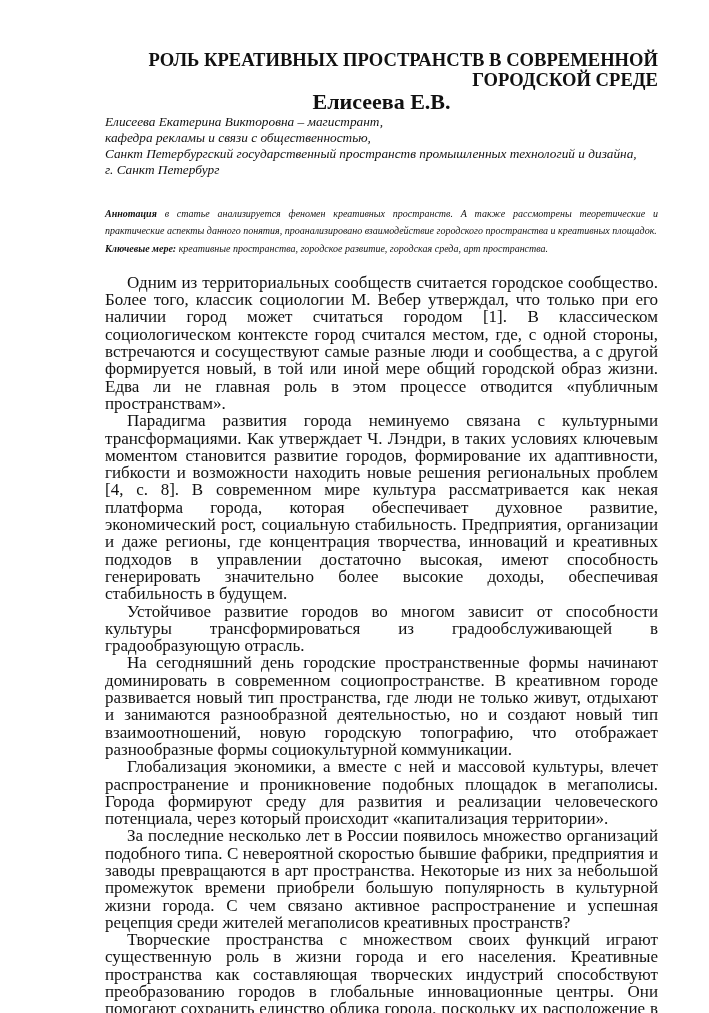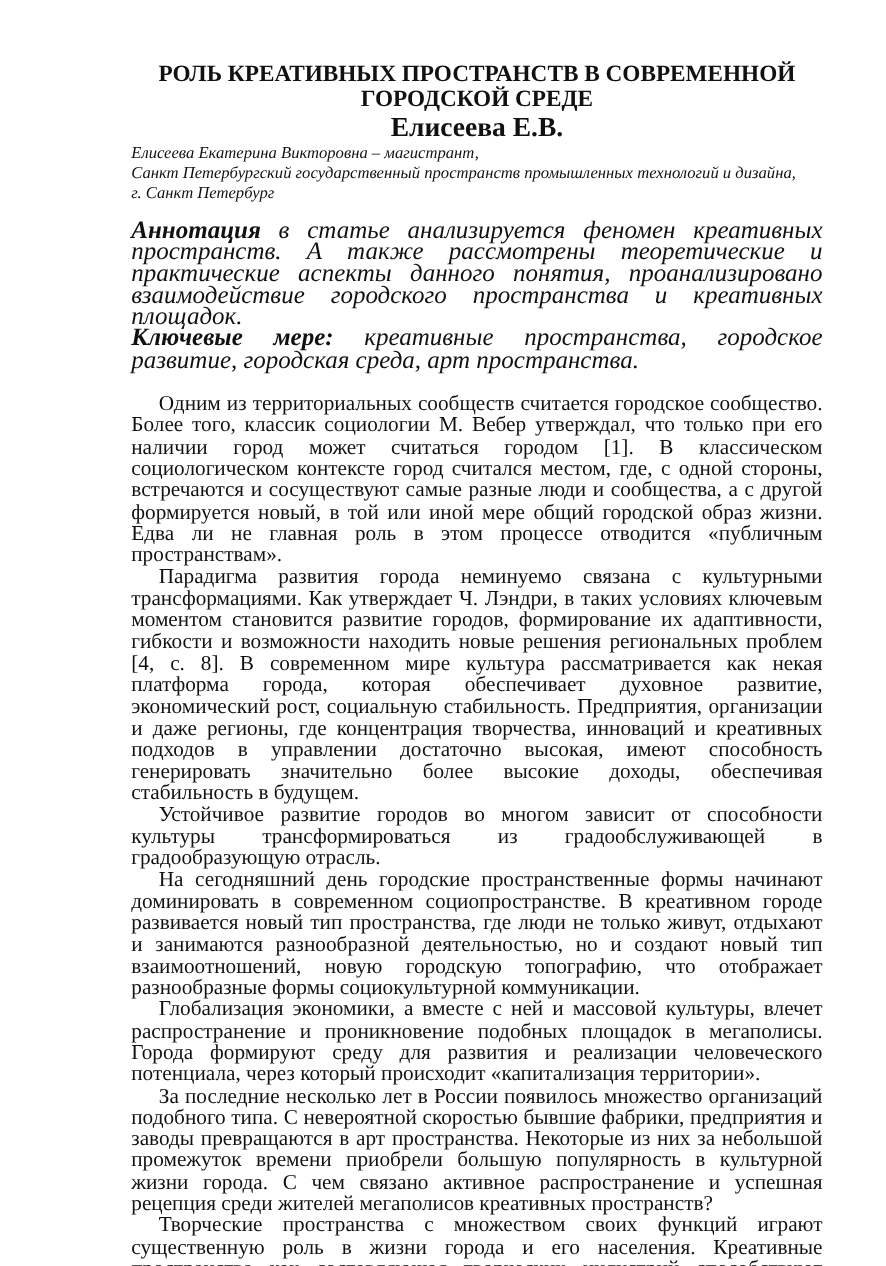--- a/index.html
+++ b/index.html
@@ -15,21 +15,21 @@
       color: #111111;
       font-family: "Liberation Serif", "DejaVu Serif", serif;
     }
     .page {
       position: absolute;
       left: 105px;
       top: 50px;
       width: 553px;
     }
     .title {
-      text-align: center;
+      text-align: right;
       font-weight: bold;
       font-size: 18.6px;
       line-height: 20px;
       margin: 0;
     }
     .author {
       text-align: center;
       font-weight: bold;
       font-size: 22px;
       line-height: 20px;
@@ -37,23 +37,23 @@
     }
     .affil {
       text-align: left;
       font-style: italic;
       font-size: 13.3px;
       line-height: 16px;
       margin: 2px 0 0 0;
     }
     .affil div { white-space: nowrap; }
     .abstract {
-      margin-top: 14px;
+      margin-top: 27px;
       font-style: italic;
-      font-size: 20px;
+      font-size: 10px;
       line-height: 17.3px;
       text-align: justify;
     }
     .abstract p { margin: 0; }
     .abstract .lbl { font-weight: bold; }
     .body {
       margin-top: 17px;
       font-size: 17px;
       line-height: 17.3px;
       text-align: justify;
@@ -70,20 +70,21 @@
 
   <h1 class="title">
     <div>РОЛЬ КРЕАТИВНЫХ ПРОСТРАНСТВ В СОВРЕМЕННОЙ</div>
     <div>ГОРОДСКОЙ СРЕДЕ</div>
   </h1>
 
   <div class="author">Елисеева Е.В.</div>
 
   <div class="affil">
     <div>Елисеева Екатерина Викторовна – магистрант,</div>
+    <div>кафедра рекламы и связи с общественностью,</div>
     <div>Санкт Петербургский государственный пространств промышленных технологий и дизайна,</div>
     <div>г. Санкт Петербург</div>
   </div>
 
   <div class="abstract">
     <p><span class="lbl">Аннотация</span><span> в статье анализируется феномен креативных пространств. А также рассмотрены теоретические и практические аспекты данного понятия, проанализировано взаимодействие городского пространства и креативных площадок.</span></p>
     <p><span class="lbl">Ключевые мере:</span><span> креативные пространства, городское развитие, городская среда, арт пространства.</span></p>
   </div>
 
   <div class="body">

